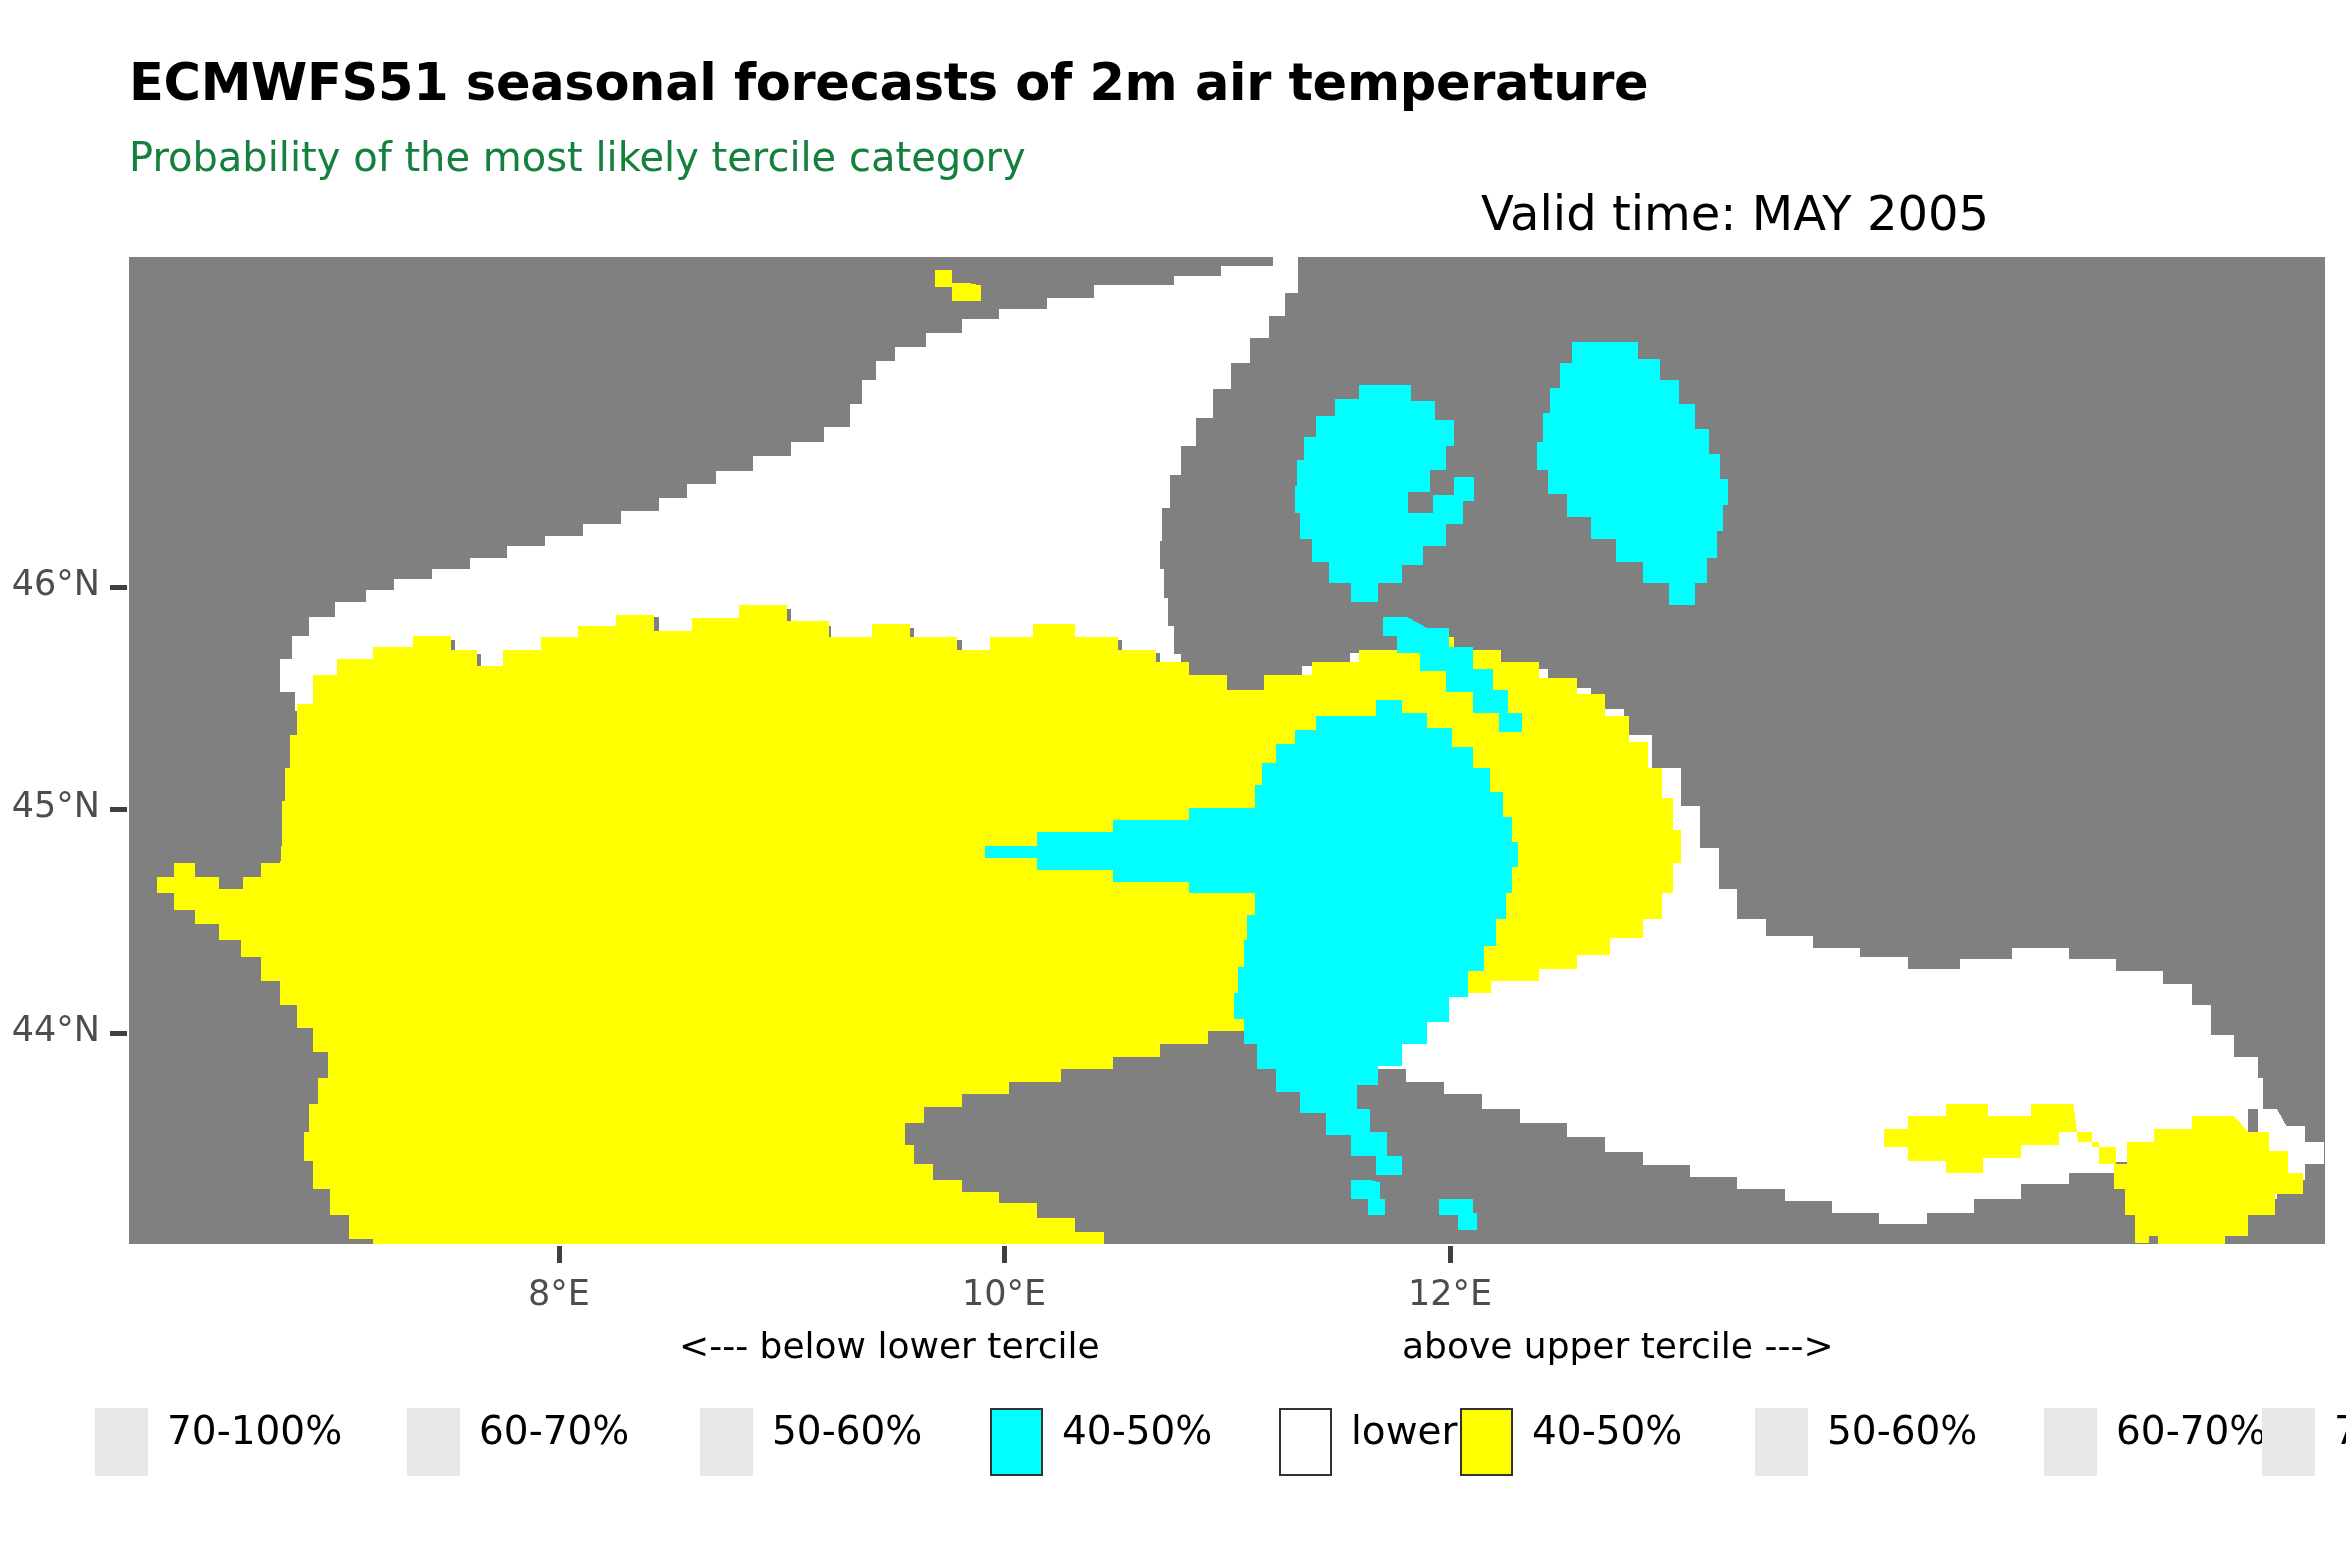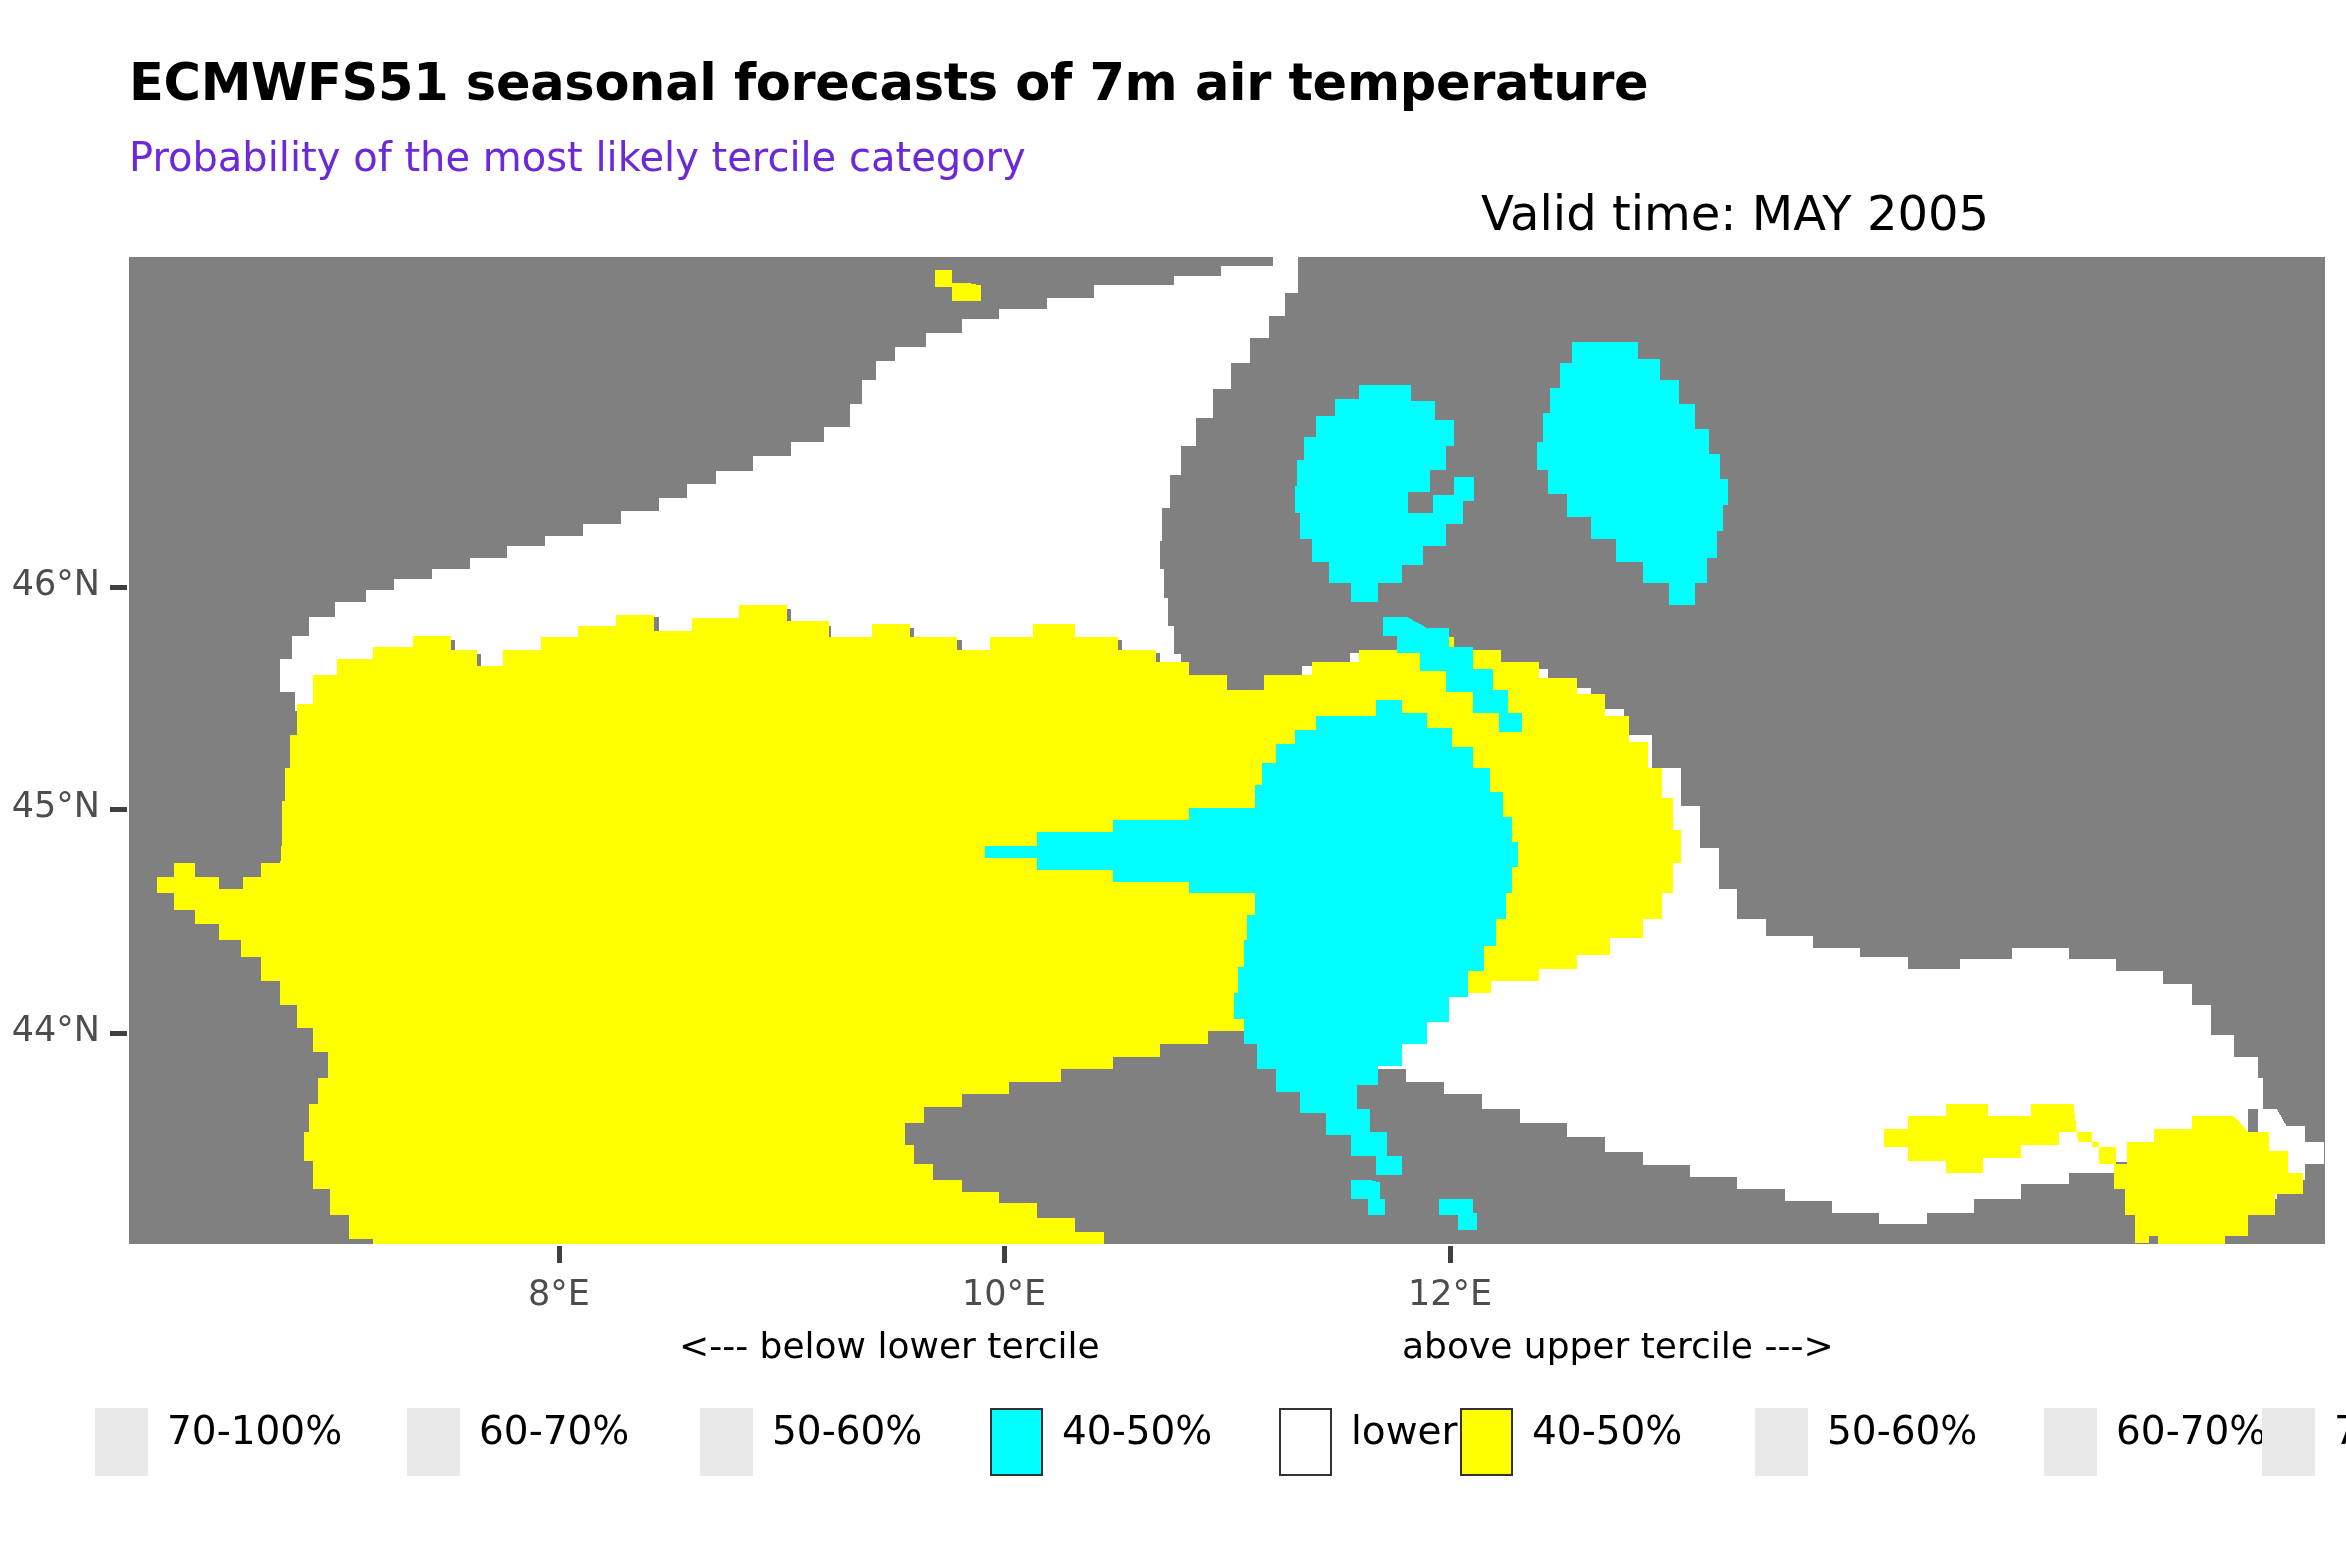--- a/index.html
+++ b/index.html
@@ -30,21 +30,21 @@
     font-weight: bold;
     color: #000000;
     letter-spacing: -0.3px;
     white-space: nowrap;
   }
   #subtitle {
     position: absolute;
     left: 129px;
     top: 134px;
     font-size: 40px;
-    color: #6d28d9;
+    color: #15803d;
     white-space: nowrap;
   }
   #forecast-start {
     position: absolute;
     left: 129px;
     top: 185px;
     font-size: 40px;
     color: #000000;
     white-space: nowrap;
   }
@@ -138,21 +138,21 @@
   .legend-text {
     font-size: 39px;
     color: #000000;
     margin-left: 19px;
   }
 </style>
 </head>
 <body>
 
 <div id="header">
-  <div id="title">ECMWFS51 seasonal forecasts of 7m air temperature</div>
+  <div id="title">ECMWFS51 seasonal forecasts of 2m air temperature</div>
   <div id="subtitle">Probability of the most likely tercile category</div>
   <div id="valid-time">Valid time: MAY 2005</div>
 </div>
 
 <div id="map-frame">
   <svg id="map-svg" viewBox="0 0 2321 1043" preserveAspectRatio="none">
     <g id="map-layers">
         <path d="M 1236 0 L 1209 0 L 1209 10 L 1154 10 L 1154 20 L 1105 20 L 1105 30 L 1020 30 L 1020 43 L 970 43 L 970 55 L 920 55 L 920 66 L 880 66 L 880 80 L 842 80 L 842 95 L 810 95 L 810 110 L 790 110 L 790 130 L 775 130 L 775 155 L 762 155 L 762 180 L 735 180 L 735 196 L 700 196 L 700 210 L 660 210 L 660 226 L 620 226 L 620 240 L 590 240 L 590 255 L 560 255 L 560 268 L 520 268 L 520 282 L 480 282 L 480 295 L 440 295 L 440 305 L 400 305 L 400 318 L 360 318 L 360 330 L 320 330 L 320 340 L 280 340 L 280 352 L 250 352 L 250 365 L 218 365 L 218 380 L 190 380 L 190 400 L 172 400 L 172 425 L 160 425 L 160 460 L 175 460 L 175 480 L 200 480 L 200 450 L 225 450 L 225 430 L 260 430 L 260 418 L 300 418 L 300 405 L 345 405 L 345 420 L 372 420 L 372 438 L 400 438 L 400 420 L 438 420 L 438 404 L 480 404 L 480 392 L 520 392 L 520 380 L 560 380 L 560 398 L 600 398 L 600 385 L 650 385 L 650 372 L 700 372 L 700 390 L 742 390 L 742 405 L 790 405 L 790 392 L 830 392 L 830 405 L 880 405 L 880 420 L 920 420 L 920 406 L 960 406 L 960 392 L 1000 392 L 1000 405 L 1050 405 L 1050 418 L 1090 418 L 1090 432 L 1120 432 L 1120 448 L 1155 448 L 1155 462 L 1200 462 L 1200 448 L 1240 448 L 1240 432 L 1290 432 L 1290 418 L 1340 418 L 1340 405 L 1400 405 L 1400 418 L 1450 418 L 1450 435 L 1500 435 L 1500 455 L 1545 455 L 1545 478 L 1580 478 L 1580 505 L 1610 505 L 1610 540 L 1640 540 L 1640 580 L 1660 580 L 1660 625 L 1680 625 L 1680 668 L 1700 668 L 1700 700 L 1730 700 L 1730 718 L 1780 718 L 1780 730 L 1830 730 L 1830 740 L 1880 740 L 1880 752 L 1935 752 L 1935 742 L 1990 742 L 1990 730 L 2050 730 L 2050 742 L 2100 742 L 2100 755 L 2150 755 L 2150 768 L 2180 768 L 2180 790 L 2200 790 L 2200 822 L 2225 822 L 2225 845 L 2250 845 L 2250 868 L 2255 868 L 2255 900 L 2240 900 L 2240 930 L 2200 930 L 2200 944 L 2150 944 L 2150 956 L 2100 956 L 2100 968 L 2050 968 L 2050 980 L 2000 980 L 2000 995 L 1950 995 L 1950 1010 L 1900 1010 L 1900 1022 L 1850 1022 L 1850 1010 L 1800 1010 L 1800 998 L 1750 998 L 1750 985 L 1700 985 L 1700 972 L 1650 972 L 1650 960 L 1600 960 L 1600 946 L 1560 946 L 1560 930 L 1520 930 L 1520 915 L 1470 915 L 1470 900 L 1430 900 L 1430 885 L 1390 885 L 1390 872 L 1350 872 L 1350 858 L 1310 858 L 1310 845 L 1280 845 L 1280 830 L 1250 830 L 1250 810 L 1228 810 L 1228 790 L 1205 790 L 1205 765 L 1185 765 L 1185 740 L 1170 740 L 1170 712 L 1158 712 L 1158 680 L 1148 680 L 1148 645 L 1140 645 L 1140 610 L 1136 610 L 1136 570 L 1132 570 L 1132 530 L 1126 530 L 1126 490 L 1120 490 L 1120 455 L 1112 455 L 1112 420 L 1104 420 L 1104 390 L 1098 390 L 1098 360 L 1094 360 L 1094 330 L 1090 330 L 1090 300 L 1092 300 L 1092 265 L 1100 265 L 1100 230 L 1112 230 L 1112 200 L 1128 200 L 1128 170 L 1146 170 L 1146 140 L 1165 140 L 1165 112 L 1185 112 L 1185 86 L 1205 86 L 1205 62 L 1222 62 L 1222 38 L 1236 38 Z" fill="#ffffff" shape-rendering="crispEdges"></path>
         <path d="M 2270 900 L 2250 900 L 2250 925 L 2230 925 L 2230 950 L 2215 950 L 2215 978 L 2205 978 L 2205 1005 L 2200 1005 L 2200 1035 L 2215 1035 L 2215 1015 L 2240 1015 L 2240 995 L 2270 995 L 2270 975 L 2300 975 L 2300 958 L 2320 958 L 2320 935 L 2300 935 L 2300 918 L 2280 918 Z" fill="#ffffff" shape-rendering="crispEdges"></path>
         <path d="M 160 640 L 140 640 L 140 655 L 120 655 L 120 668 L 95 668 L 95 655 L 70 655 L 70 640 L 48 640 L 48 655 L 30 655 L 30 672 L 48 672 L 48 690 L 70 690 L 70 705 L 95 705 L 95 722 L 118 722 L 118 740 L 140 740 L 140 765 L 160 765 L 160 790 L 178 790 L 178 815 L 195 815 L 195 840 L 210 840 L 210 868 L 200 868 L 200 895 L 190 895 L 190 925 L 185 925 L 185 955 L 195 955 L 195 985 L 212 985 L 212 1012 L 232 1012 L 232 1038 L 258 1038 L 258 1043 L 1030 1043 L 1030 1030 L 1000 1030 L 1000 1015 L 960 1015 L 960 1000 L 920 1000 L 920 988 L 880 988 L 880 975 L 850 975 L 850 958 L 830 958 L 830 938 L 820 938 L 820 915 L 840 915 L 840 898 L 880 898 L 880 885 L 930 885 L 930 872 L 985 872 L 985 858 L 1040 858 L 1040 845 L 1090 845 L 1090 832 L 1140 832 L 1140 818 L 1190 818 L 1190 805 L 1240 805 L 1240 792 L 1290 792 L 1290 805 L 1340 805 L 1340 792 L 1390 792 L 1390 778 L 1440 778 L 1440 765 L 1490 765 L 1490 752 L 1530 752 L 1530 738 L 1565 738 L 1565 720 L 1600 720 L 1600 700 L 1620 700 L 1620 672 L 1632 672 L 1632 640 L 1640 640 L 1640 605 L 1632 605 L 1632 572 L 1620 572 L 1620 540 L 1605 540 L 1605 512 L 1585 512 L 1585 485 L 1560 485 L 1560 462 L 1530 462 L 1530 445 L 1490 445 L 1490 428 L 1450 428 L 1450 415 L 1400 415 L 1400 402 L 1350 402 L 1350 415 L 1300 415 L 1300 428 L 1250 428 L 1250 442 L 1200 442 L 1200 458 L 1160 458 L 1160 442 L 1120 442 L 1120 428 L 1085 428 L 1085 415 L 1045 415 L 1045 402 L 1000 402 L 1000 388 L 955 388 L 955 402 L 910 402 L 910 415 L 875 415 L 875 402 L 825 402 L 825 388 L 785 388 L 785 402 L 740 402 L 740 385 L 695 385 L 695 368 L 645 368 L 645 382 L 595 382 L 595 395 L 555 395 L 555 378 L 515 378 L 515 390 L 475 390 L 475 402 L 435 402 L 435 415 L 395 415 L 395 432 L 368 432 L 368 415 L 340 415 L 340 400 L 300 400 L 300 412 L 258 412 L 258 425 L 220 425 L 220 442 L 195 442 L 195 472 L 178 472 L 178 505 L 170 505 L 170 540 L 165 540 L 165 575 L 162 575 L 162 610 Z" fill="#ffff00" shape-rendering="crispEdges"></path>

